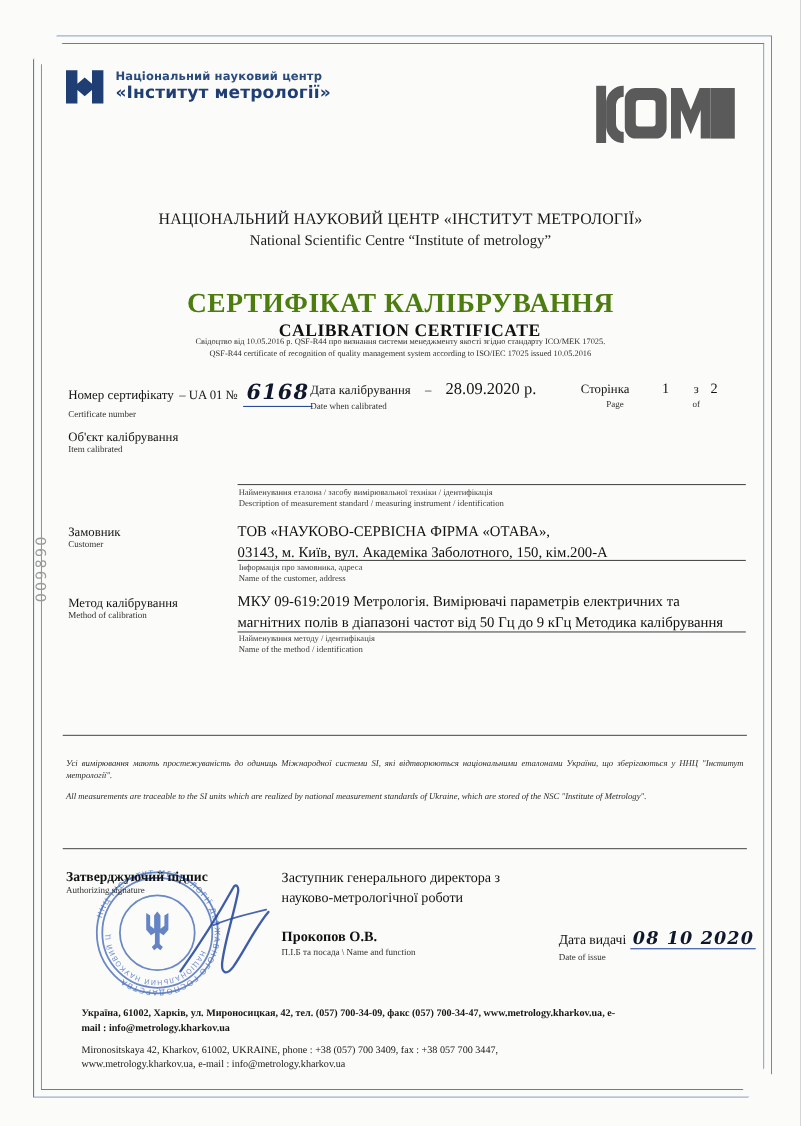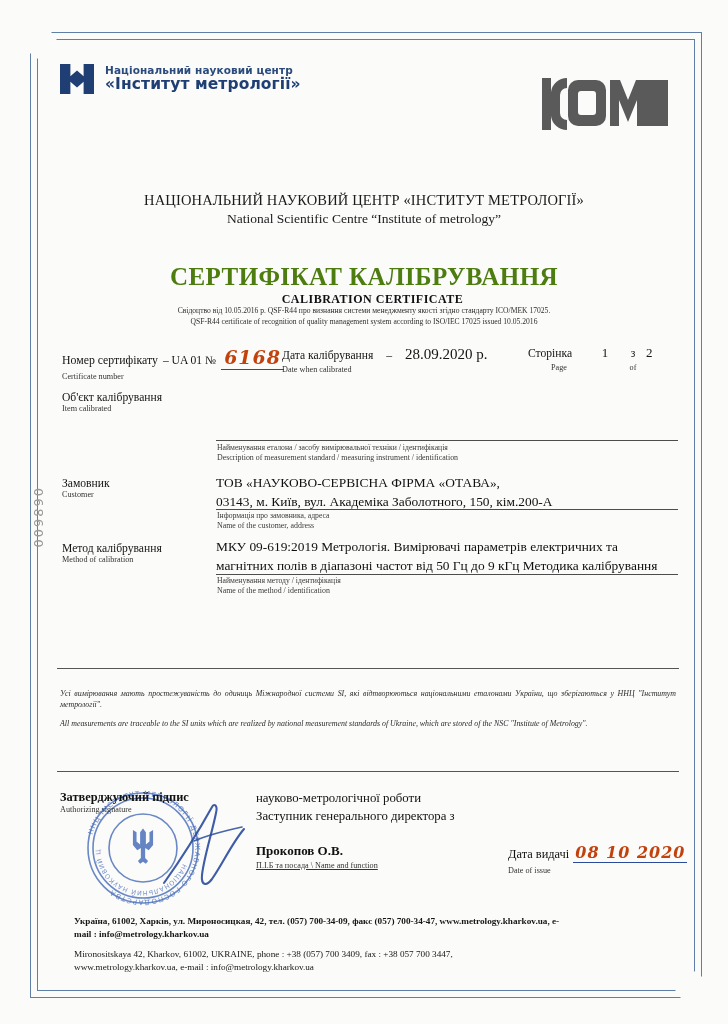--- a/index.html
+++ b/index.html
@@ -24,38 +24,38 @@
   .logo-l1{font-family:"DejaVu Sans",sans-serif;font-size:10.5px;font-weight:700;color:#2a4b7c;letter-spacing:.1px;}
   .logo-l2{font-family:"DejaVu Sans",sans-serif;font-size:15.5px;font-weight:700;color:#1f3f74;letter-spacing:.1px;}
 
   .coomet{position:absolute;left:540px;top:76px;}
 
   
   .hdr{position:absolute;left:0;right:0;text-align:center;}
   .hdr-ua{top:192px;font-size:14.5px;letter-spacing:.15px;color:#1b1b1b;}
   .hdr-en{top:211px;font-size:13.5px;color:#1b1b1b;}
   .title-ua{top:263px;font-size:25px;font-weight:700;letter-spacing:.4px;color:#4d7c0f;}
-  .title-en{top:292px;font-size:12px;font-weight:700;letter-spacing:.5px;color:#111;margin-left:17px;}
+  .title-en{top:292px;font-size:16px;font-weight:700;letter-spacing:.5px;color:#111;margin-left:17px;}
   .std1{top:306px;font-size:7.6px;color:#2e2e2e;}
   .std2{top:317px;font-size:7.6px;color:#2e2e2e;}
 
   
   .row{position:absolute;}
   .lbl-ua{font-size:11.6px;color:#141414;line-height:1.15;}
   .lbl-en{font-size:8.2px;color:#333;line-height:1.15;}
   .val{font-size:13.4px;color:#101010;line-height:1.38;}
   .cap-ua{font-size:7.7px;color:#3a3a3a;line-height:1.25;}
   .cap-en{font-size:7.9px;color:#3a3a3a;line-height:1.25;}
 
   
   .certnum{left:62px;top:346px;}
   .certnum .n-lbl{font-size:11.8px;}
   .hand{
     font-family:"DejaVu Serif",serif;font-style:italic;font-weight:700;
-    color:#c2410c;font-size:19px;letter-spacing:1px;
+    color:#0f172a;font-size:19px;letter-spacing:1px;
   }
   .hand-u{border-bottom:1.2px solid #2a4a9c;padding:0 3px 1px 3px;}
   .datecal{left:282px;top:346px;}
   .pagebox{left:528px;top:346px;}
 
   
   .sec-lbl{position:absolute;}
   .sec-val{position:absolute;}
 
   
@@ -219,27 +219,27 @@
     <path d="M14 88 C34 60 52 30 62 12 C64 8 68 10 66 18 C62 38 54 62 52 80 C51 90 56 92 62 84 C72 70 82 48 94 34" fill="none" stroke="#2a4a9c" stroke-width="2.1" stroke-linecap="round" opacity=".9"></path>
     <path d="M44 46 C58 40 74 36 92 32" fill="none" stroke="#2a4a9c" stroke-width="1.6" stroke-linecap="round" opacity=".85"></path>
   </svg>
 
   <div class="sec-lbl" style="left:60px;top:790px;">
     <div style="font-size:12.4px;font-weight:700;color:#111;">Затверджуючий підпис</div>
     <div class="lbl-en">Authorizing signature</div>
   </div>
 
   <div class="sec-val" style="left:256px;top:789px;width:300px;">
+    <div style="font-size:12.8px;color:#111;line-height:1.42;">Заступник генерального директора з</div>
     <div style="font-size:12.8px;color:#111;line-height:1.42;">науково-метрологічної роботи</div>
-    <div style="font-size:12.8px;color:#111;line-height:1.42;">Заступник генерального директора з</div>
   </div>
 
   <div class="sec-val" style="left:256px;top:843px;">
     <div style="font-size:13px;font-weight:700;color:#111;">Прокопов О.В.</div>
-    <div class="lbl-en" style="margin-top:2px;text-decoration:underline;">П.І.Б та посада \ Name and function</div>
+    <div class="lbl-en" style="margin-top:2px;">П.І.Б та посада \ Name and function</div>
   </div>
 
   <div class="sec-val" style="left:508px;top:843px;">
     <div style="display:flex;align-items:baseline;gap:4px;">
       <span style="font-size:12.4px;color:#111;">Дата видачі</span>
       <span class="hand" style="font-size:16px;border-bottom:1.2px solid #2a4a9c;padding:0 2px;">08 10 2020</span>
     </div>
     <div class="lbl-en" style="margin-top:3px;">Date of issue</div>
   </div>
 

